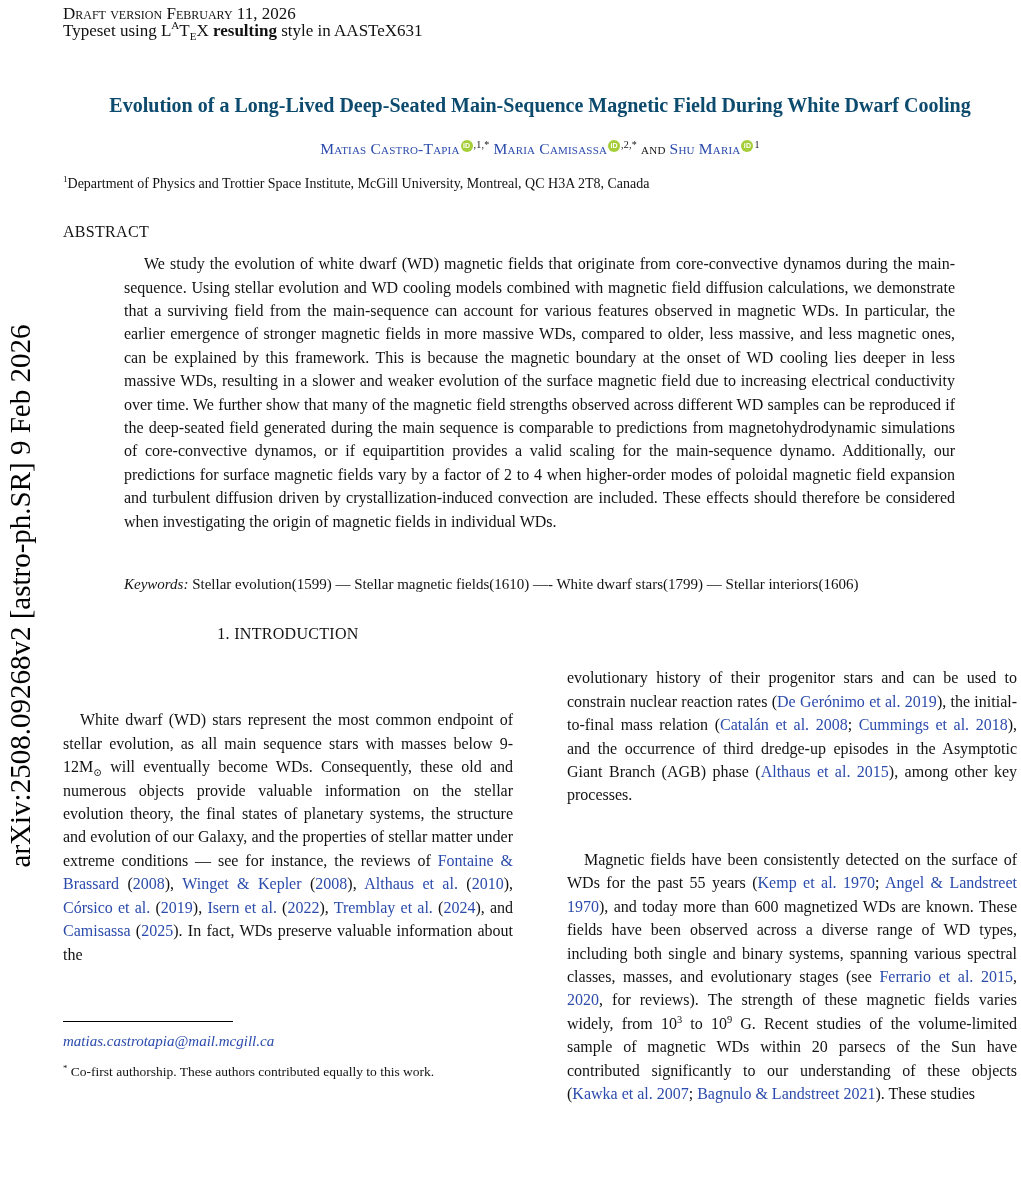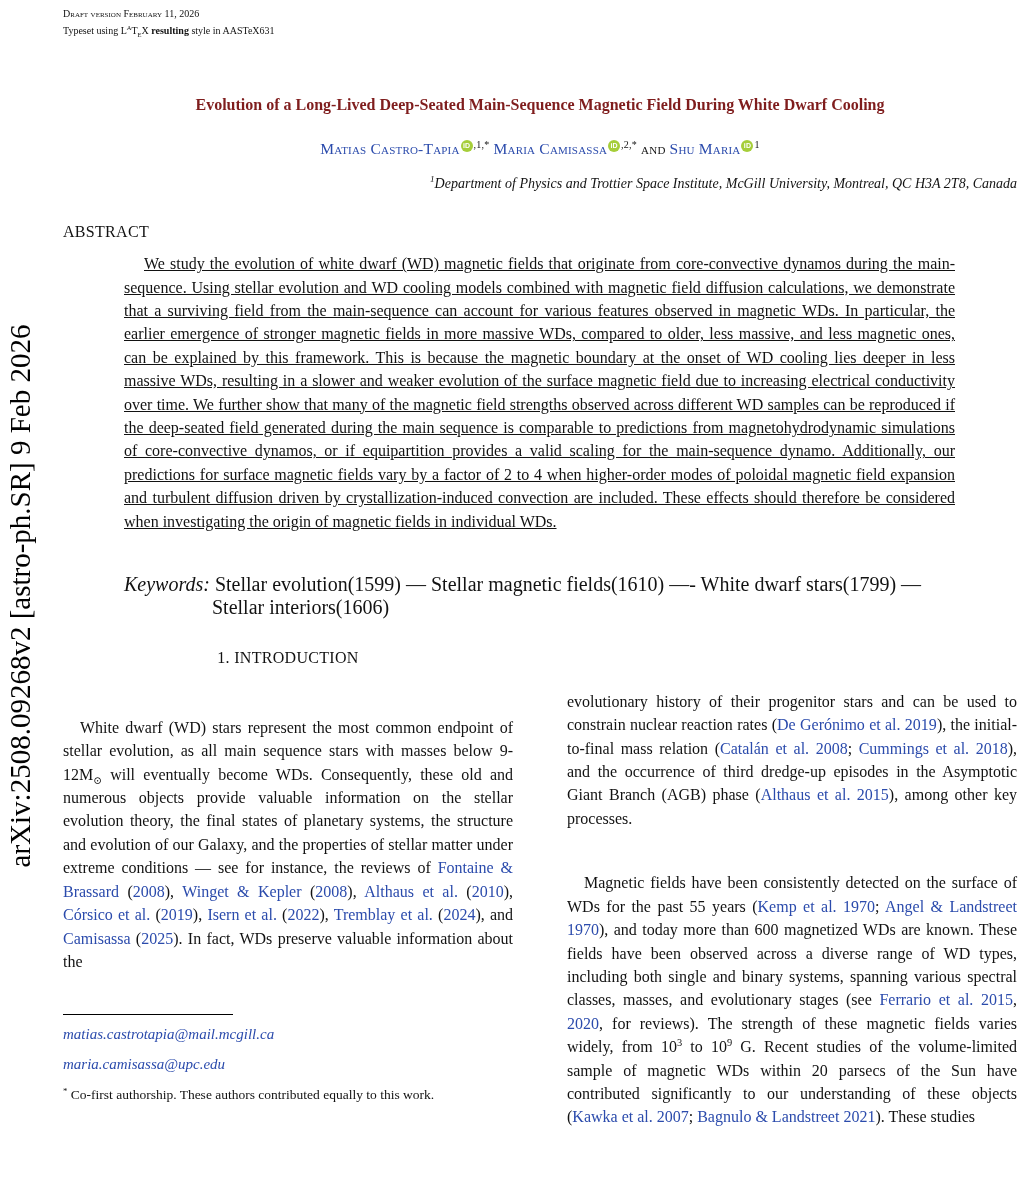--- a/index.html
+++ b/index.html
@@ -15,48 +15,47 @@
   .arxiv {
     position:absolute; left:-350px; top:578px; width:744px; height:36px;
     text-align:center; white-space:nowrap;
     transform:rotate(-90deg);
     font-size:29px; color:#000;
     font-family:"Liberation Serif","DejaVu Serif",serif;
   }
 
   .content { position:absolute; left:63px; top:0; width:954px; }
 
-  .header { padding-top:5px; font-size:10px; line-height:17px; color:#111; }
+  .header { padding-top:5px; font-size:17px; line-height:17px; color:#111; }
   .sc { font-variant:small-caps; }
 
   .title {
     margin-top:54px; text-align:center;
-    font-size:16px; font-weight:bold; line-height:24px; color:#7f1d1d;
+    font-size:20px; font-weight:bold; line-height:24px; color:#0c4a6e;
   }
 
   .authors { margin-top:23px; text-align:center; font-size:15.5px; letter-spacing:0.2px; }
-  .affils { margin-top:15px; text-align:right; font-style:italic; font-size:14px; line-height:21px; }
+  .affils { margin-top:15px; text-align:left; font-size:14px; line-height:21px; }
 
   .abstract-head { margin-top:29px; text-align:left; font-size:16px; letter-spacing:0.3px; }
   .abstract-body {
     margin:11px 62px 0 61px;
     font-size:16px; line-height:23.4px;
     text-align:justify; text-indent:20px;
     hyphens:auto;
-    text-decoration:underline;
   }
 
   .keywords {
     margin:40px 62px 0 149px; text-indent:-88px;
-    font-size:20px; line-height:23.4px;
+    font-size:15px; line-height:23.4px;
   }
 
   .columns { display:flex; gap:54px; margin-top:29px; height:467px; }
   .col { width:450px; }
-  .col-left { display:flex; flex-direction:column; }
+  .col-left { display:flex; flex-direction:column;gap:16px; }
 
   .section-head { text-align:center; font-size:16px; margin-bottom:8px; letter-spacing:0.3px; }
 
   .para {
     font-size:16px; line-height:23.4px;
     text-align:justify; hyphens:auto;margin-top:41px;
   }
   .para.indent { text-indent:17px; }
 
   .footnotes { margin-top:auto; padding-bottom:12px; }
@@ -107,21 +106,20 @@
 
     <div class="columns">
 
       <div class="col col-left">
         <div class="section-head">1. INTRODUCTION</div>
         <p class="para indent"><span>White dwarf (WD) stars represent the most common endpoint of stellar evolution, as all main sequence stars with masses below 9-12M</span><span class="sub">⊙</span><span> will eventually become WDs. Consequently, these old and numerous objects provide valuable information on the stellar evolution theory, the final states of planetary systems, the structure and evolution of our Galaxy, and the properties of stellar matter under extreme conditions — see for instance, the reviews of </span><span class="link">Fontaine &amp; Brassard</span><span> (</span><span class="link">2008</span><span>), </span><span class="link">Winget &amp; Kepler</span><span> (</span><span class="link">2008</span><span>), </span><span class="link">Althaus et al.</span><span> (</span><span class="link">2010</span><span>), </span><span class="link">Córsico et al.</span><span> (</span><span class="link">2019</span><span>), </span><span class="link">Isern et al.</span><span> (</span><span class="link">2022</span><span>), </span><span class="link">Tremblay et al.</span><span> (</span><span class="link">2024</span><span>), and </span><span class="link">Camisassa</span><span> (</span><span class="link">2025</span><span>). In fact, WDs preserve valuable information about the</span></p>
 
         <div class="footnotes">
           <div class="fn-rule"></div>
           <div class="email link">matias.castrotapia@mail.mcgill.ca</div>
-          <div class="email link">maria.camisassa@upc.edu</div>
           <div class="fn-note"><span class="sup">*</span><span> Co-first authorship. These authors contributed equally to this work.</span></div>
         </div>
       </div>
 
       <div class="col col-right">
         <p class="para"><span>evolutionary history of their progenitor stars and can be used to constrain nuclear reaction rates (</span><span class="link">De Gerónimo et al. 2019</span><span>), the initial-to-final mass relation (</span><span class="link">Catalán et al. 2008</span><span>; </span><span class="link">Cummings et al. 2018</span><span>), and the occurrence of third dredge-up episodes in the Asymptotic Giant Branch (AGB) phase (</span><span class="link">Althaus et al. 2015</span><span>), among other key processes.</span></p>
         <p class="para indent"><span>Magnetic fields have been consistently detected on the surface of WDs for the past 55 years (</span><span class="link">Kemp et al. 1970</span><span>; </span><span class="link">Angel &amp; Landstreet 1970</span><span>), and today more than 600 magnetized WDs are known. These fields have been observed across a diverse range of WD types, including both single and binary systems, spanning various spectral classes, masses, and evolutionary stages (see </span><span class="link">Ferrario et al. 2015</span><span>, </span><span class="link">2020</span><span>, for reviews). The strength of these magnetic fields varies widely, from 10</span><span class="sup">3</span><span> to 10</span><span class="sup">9</span><span> G. Recent studies of the volume-limited sample of magnetic WDs within 20 parsecs of the Sun have contributed significantly to our understanding of these objects (</span><span class="link">Kawka et al. 2007</span><span>; </span><span class="link">Bagnulo &amp; Landstreet 2021</span><span>). These studies</span></p>
       </div>
 
     </div>

